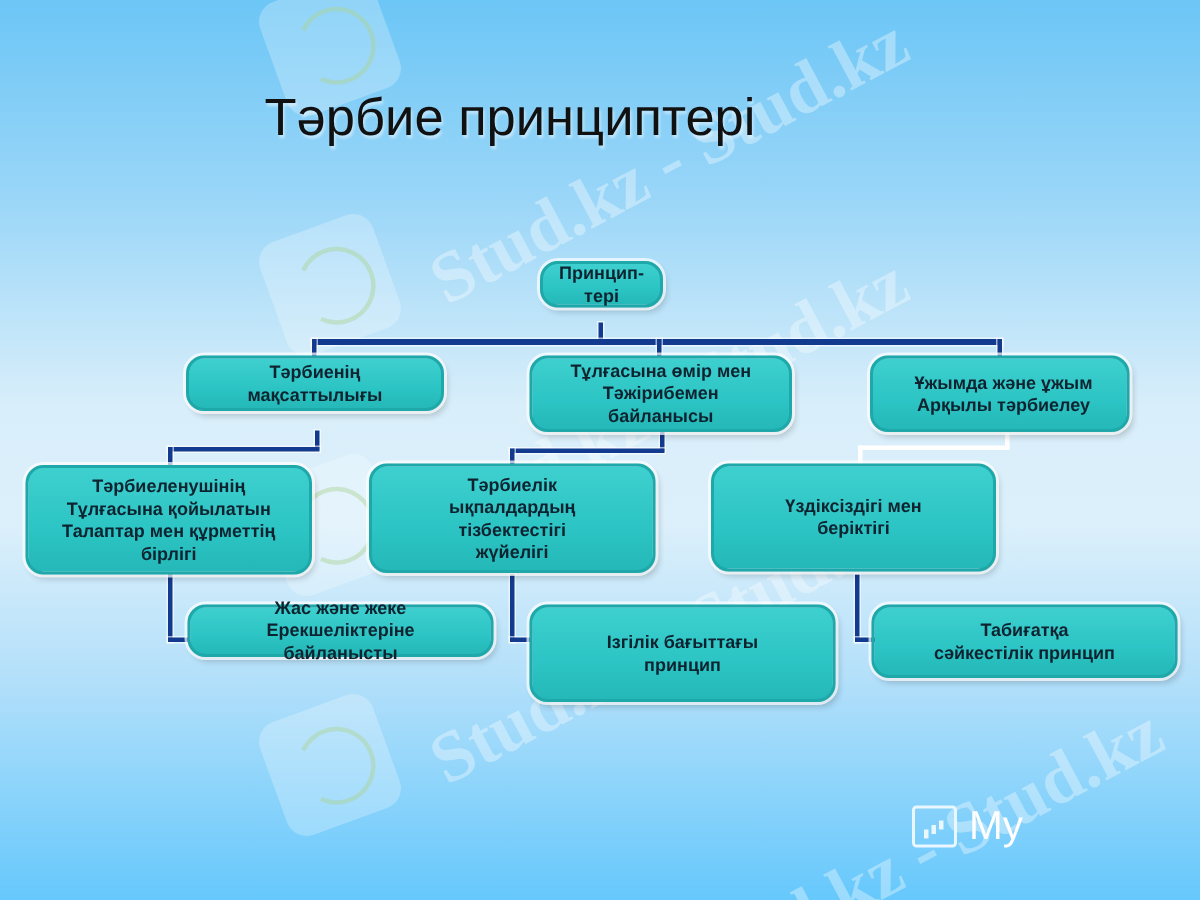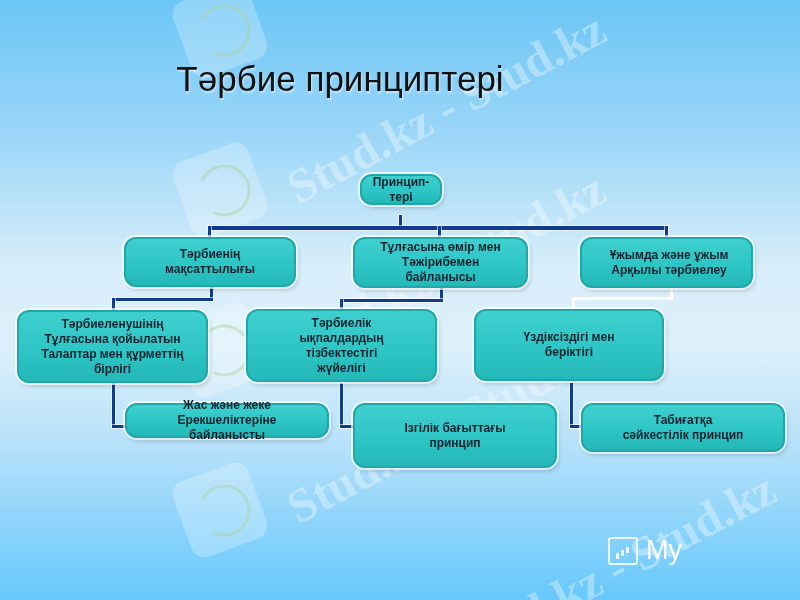--- a/index.html
+++ b/index.html
@@ -85,21 +85,21 @@
 <div class="line" style="left:112px;top:383px;width:3px;height:45px;"></div>
 <div class="line" style="left:112px;top:425px;width:14px;height:3px;"></div>
 <div class="line" style="left:340px;top:383px;width:3px;height:45px;"></div>
 <div class="line" style="left:340px;top:425px;width:14px;height:3px;"></div>
 <div class="line" style="left:570px;top:383px;width:3px;height:45px;"></div>
 <div class="line" style="left:570px;top:425px;width:14px;height:3px;"></div>
 
 <div class="node" style="left:360px;top:174px;width:82px;height:31px;">Принцип-
 тері</div>
 
-<div class="node" style="left:124px;top:237px;width:172px;height:50px;">Тәрбиенің
+<div class="node" style="left:124px;top:237px;width:172px;height:37px;">Тәрбиенің
 мақсаттылығы</div>
 <div class="node" style="left:353px;top:237px;width:175px;height:51px;">Тұлғасына өмір мен
 Тәжірибемен
 байланысы</div>
 <div class="node" style="left:580px;top:237px;width:173px;height:51px;padding-left:11px;">Ұжымда және ұжым
 Арқылы тәрбиелеу</div>
 
 <div class="node" style="left:17px;top:310px;width:191px;height:73px;">Тәрбиеленушінің
 Тұлғасына қойылатын
 Талаптар мен құрметтің

